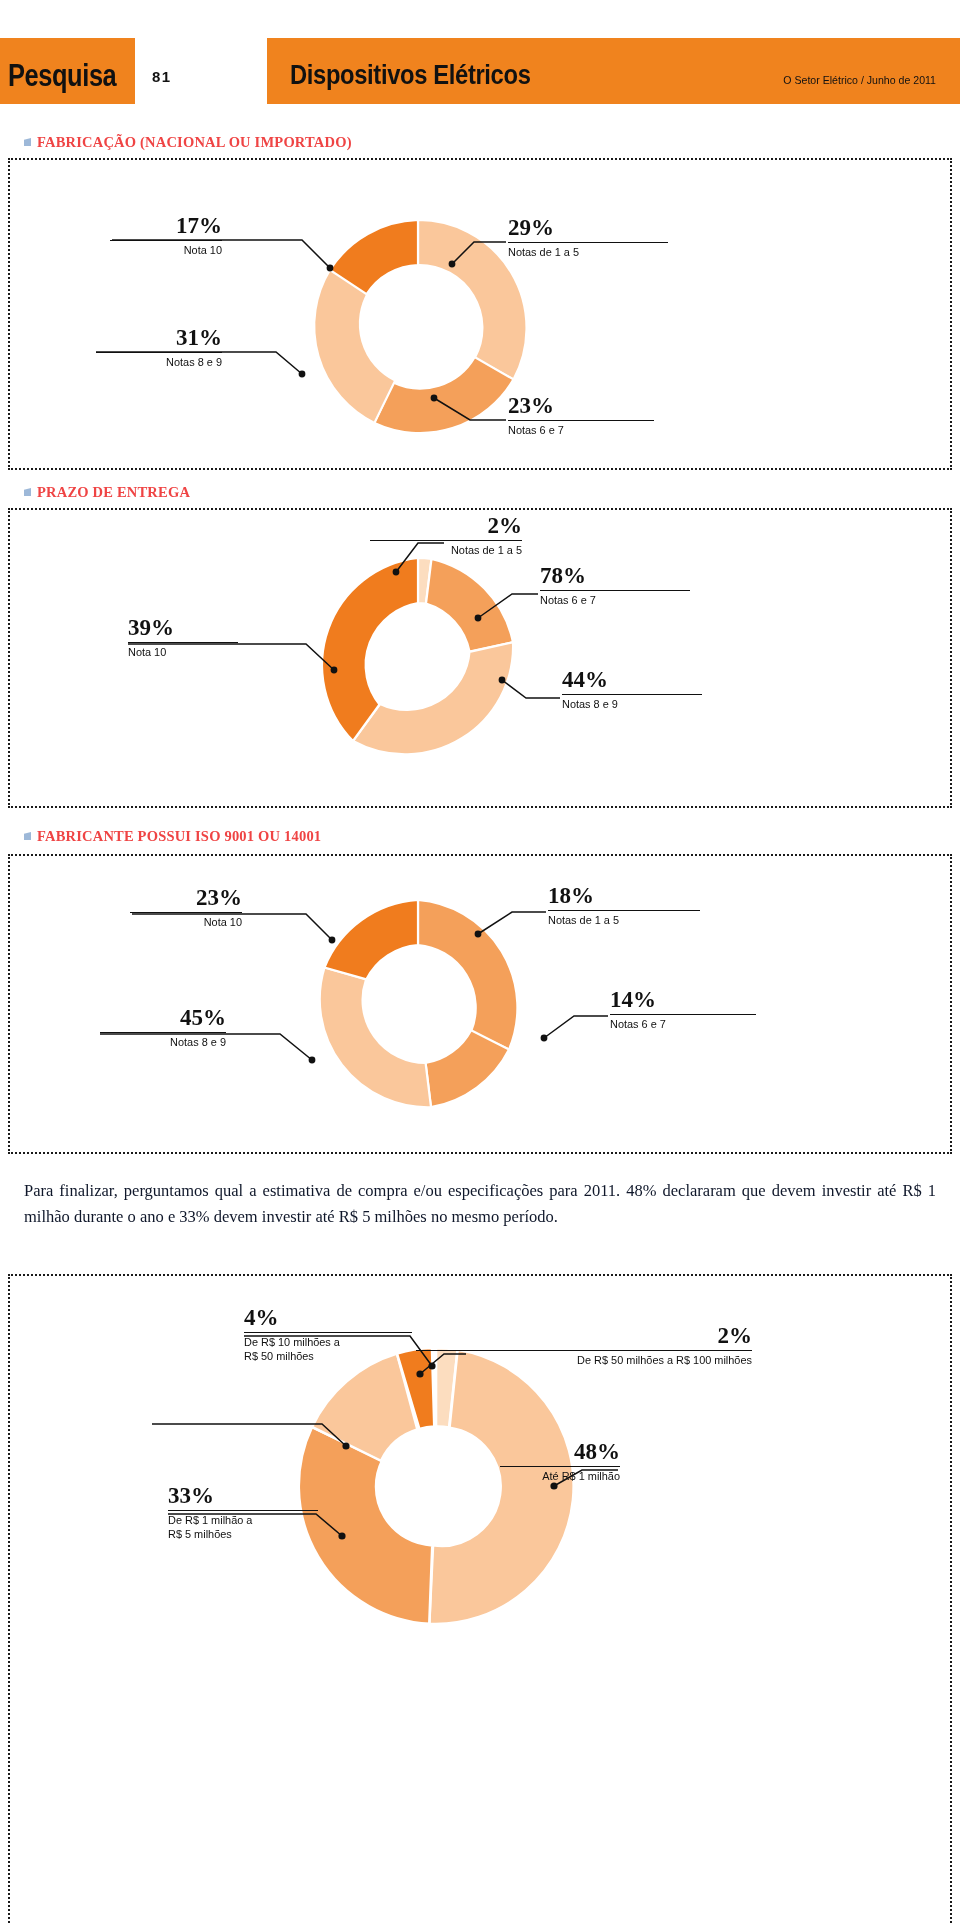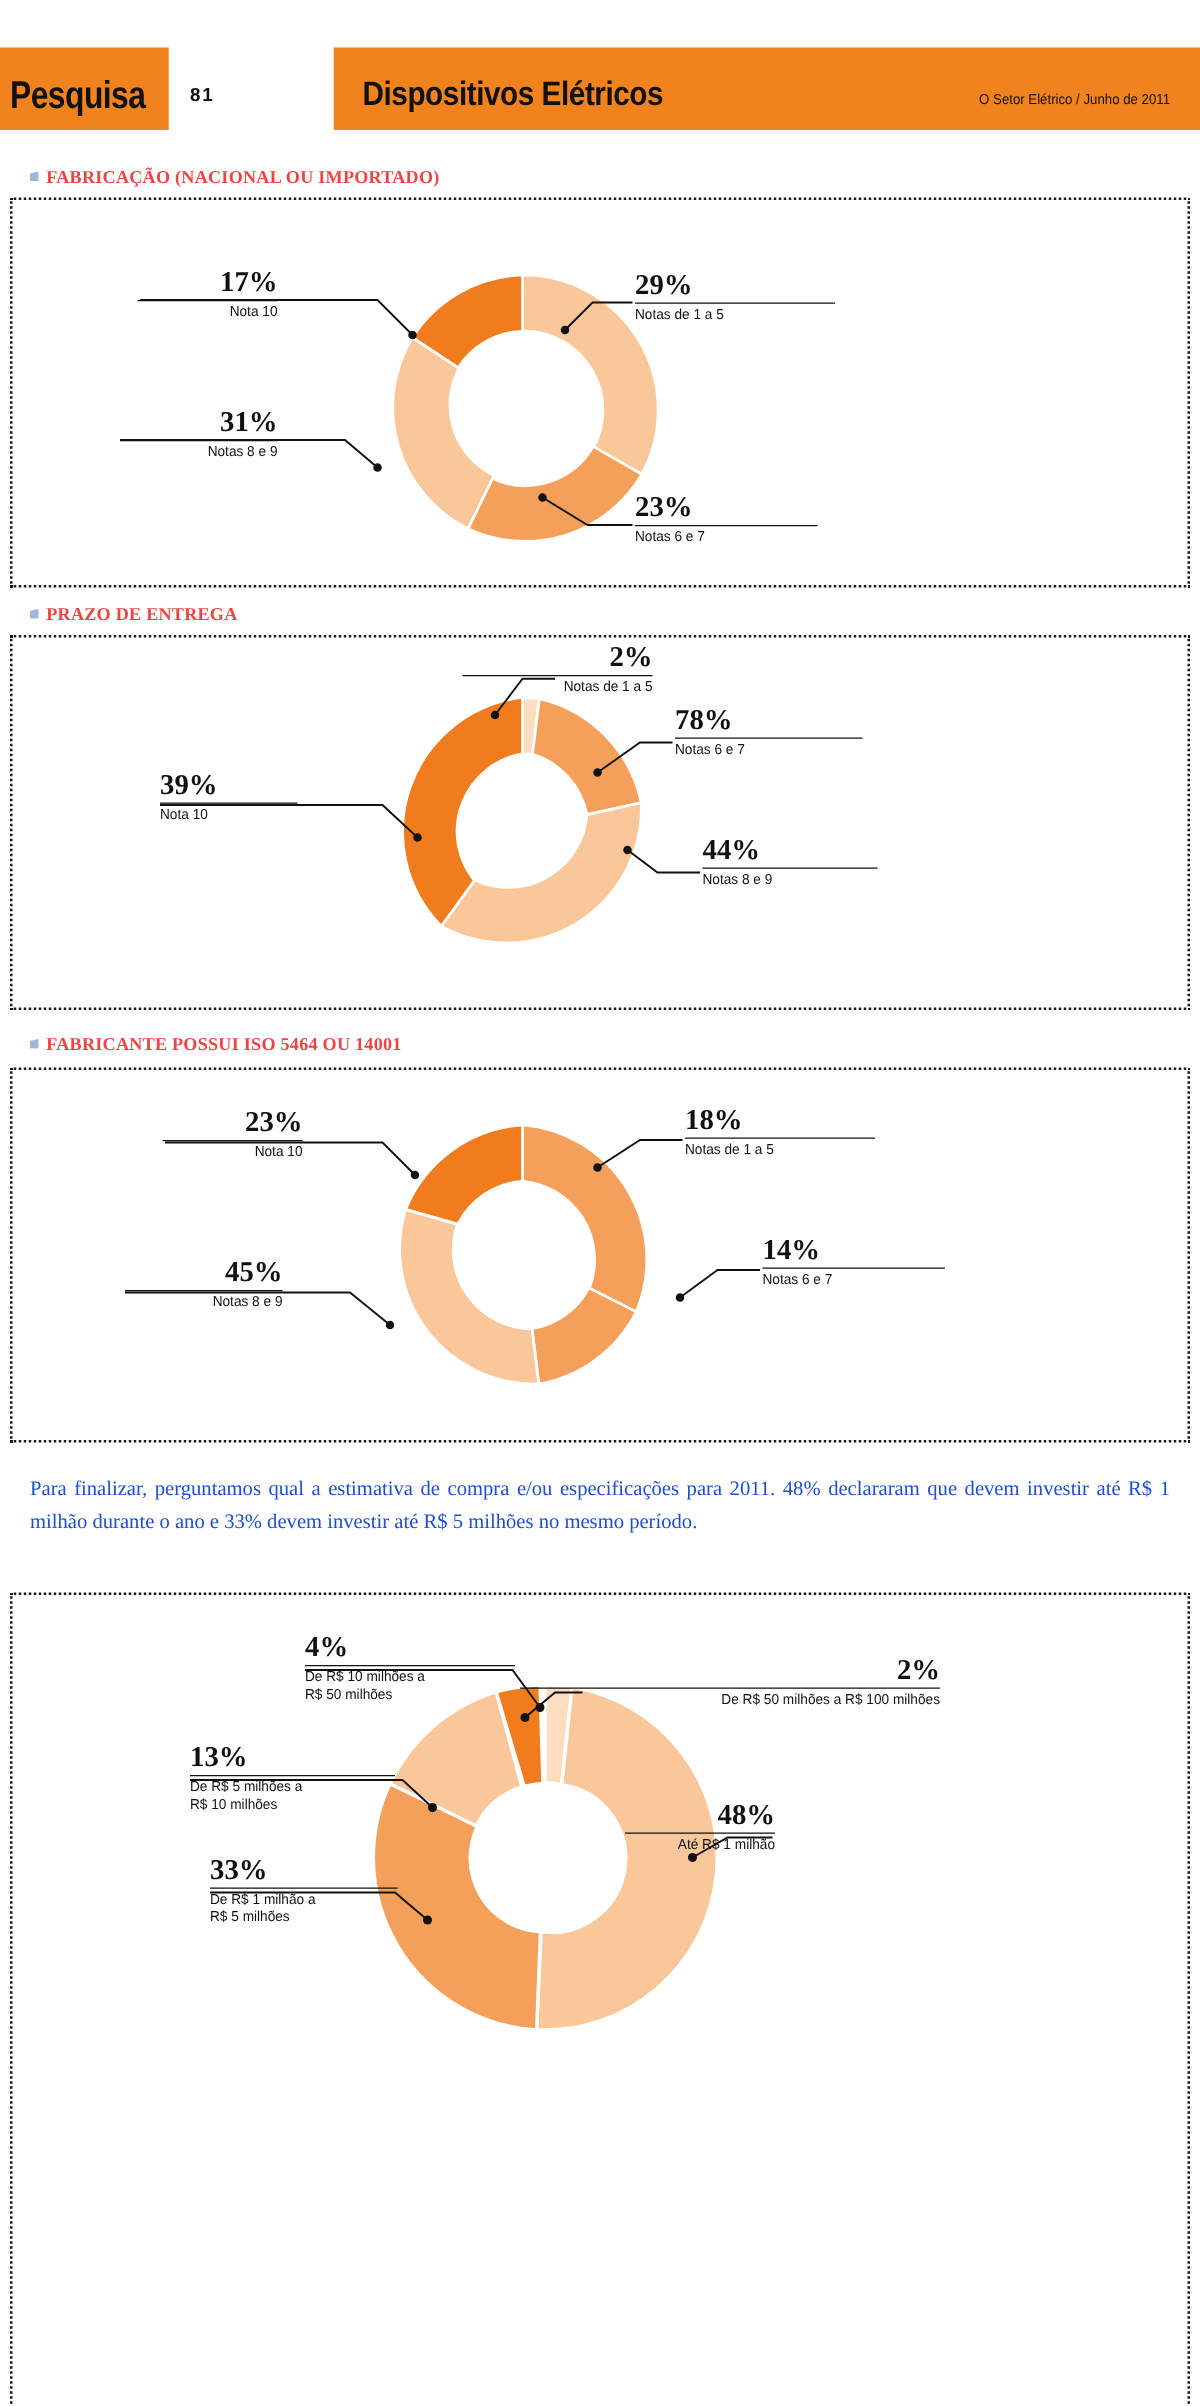--- a/index.html
+++ b/index.html
@@ -143,21 +143,21 @@
     left: 0; top: 0;
     width: 960px; height: 1925px;
     pointer-events: none;
   }
 
   
   .bodytext {
     position: absolute;
     font-family: "Liberation Serif", serif;
     font-size: 16.5px;
-    color: #1d4ed8;
+    color: #0f172a;
     line-height: 1.55;
     text-align: justify;
   }
 </style>
 </head>
 <body>
 
 <div class="page">
 
   <div class="header">
@@ -247,21 +247,21 @@
     <span class="sub">Nota 10</span>
   </div>
 
   <div class="lbl" style="left:562px; top:652px; width:140px;">
     <span class="pct">44%</span>
     <span class="rule"></span>
     <span class="sub">Notas 8 e 9</span>
   </div>
 
   <div class="sec-title" style="left:24px; top:812px;">
-    <span class="sec-bullet"></span><span>FABRICANTE POSSUI ISO 5464 OU 14001</span>
+    <span class="sec-bullet"></span><span>FABRICANTE POSSUI ISO 9001 OU 14001</span>
   </div>
   <div class="panel" style="left:8px; top:838px; width:944px; height:300px;"></div>
 
   <div class="donut" style="left:298px; top:872px;">
     <svg width="240" height="240" viewBox="0 0 240 240">
 
       <path d="M 120 12 A 108 108 0 0 1 211.0 161.5 L 173.1 143.4 A 63 63 0 0 0 120 57 Z" fill="#F4A05A" stroke="#ffffff" stroke-width="2.2"></path>
 
       <path d="M 211.0 161.5 A 108 108 0 0 1 133.0 219.2 L 127.6 175.0 A 63 63 0 0 0 173.1 142.2 Z" fill="#F4A05A" stroke="#ffffff" stroke-width="2.2"></path>
 
@@ -320,26 +320,20 @@
     <span class="sub" style="white-space:pre-line;">De R$ 10 milhões a
 R$ 50 milhões</span>
   </div>
 
   <div class="lbl ralign" style="left:416px; top:1308px; width:336px;">
     <span class="pct">2%</span>
     <span class="rule"></span>
     <span class="sub" style="white-space:pre-line;">De R$ 50 milhões a R$ 100 milhões</span>
   </div>
 
-  <div class="lbl" style="left:152px; top:1378px; width:164px;">
-    <span class="pct">13%</span>
-    <span class="rule"></span>
-    <span class="sub" style="white-space:pre-line;">De R$ 5 milhões a
-R$ 10 milhões</span>
-  </div>
 
   <div class="lbl ralign" style="left:500px; top:1424px; width:120px;">
     <span class="pct">48%</span>
     <span class="rule"></span>
     <span class="sub" style="white-space:pre-line;">Até R$ 1 milhão</span>
   </div>
 
   <div class="lbl" style="left:168px; top:1468px; width:150px;">
     <span class="pct">33%</span>
     <span class="rule"></span>

